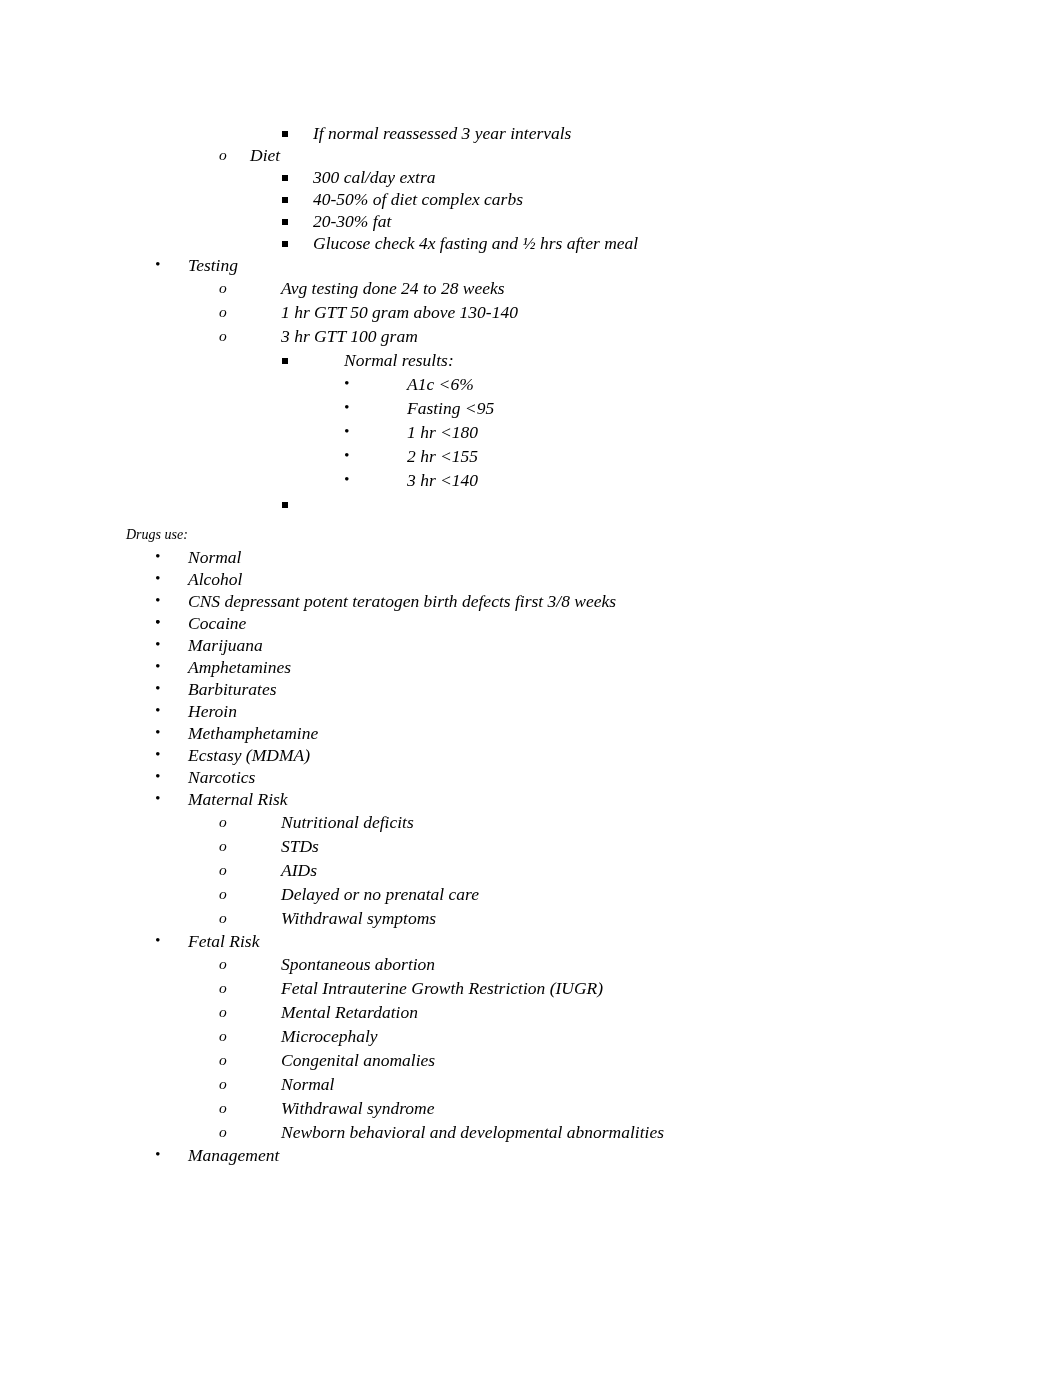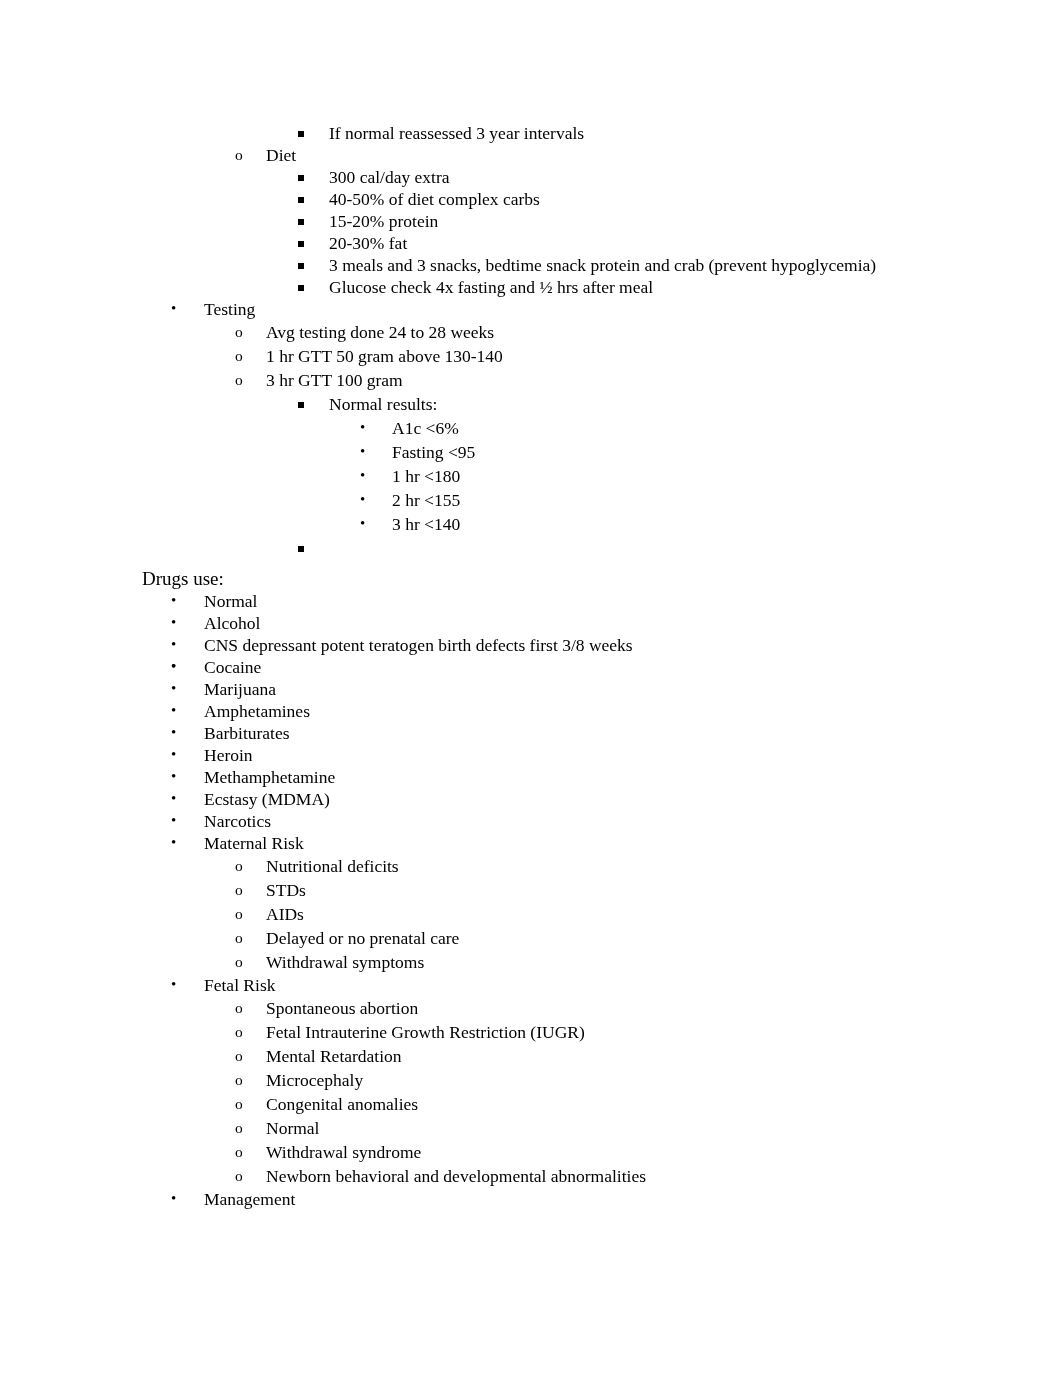--- a/index.html
+++ b/index.html
@@ -22,23 +22,24 @@
     width: 1062px;
     height: 1376px;
     padding: 0;
     box-sizing: border-box;
     overflow: hidden;
   }
 
   
   .doc-body {
     position: absolute;
-    left: 16px;
+    left: 0;
     top: 122px;
     width: 1014px;
+    font-style: italic;
   }
 
   
   .li {
     position: relative;
     display: block;
     font-size: 17.5px;
     line-height: 22px;
     white-space: nowrap;
     margin: 0;
@@ -92,30 +93,30 @@
   .lvl4 > .bullet {
     left: 344px;
     font-size: 15px;
     top: -1px;
   }
 
   
   .plain {
     position: relative;
     display: block;
-    font-size: 19px;
+    font-size: 14px;
     line-height: 22px;
     padding-left: 126px;
     white-space: nowrap;
   }
 
   
   .loose { line-height: 24px; }
   .loose > .bullet { line-height: 24px; }
-  .loose > .txt { line-height: 24px; }
+  .loose > .txt { line-height: 24px; margin-left: 31px; }
 
   
   .gap-sm { height: 8px; }
 
   sup {
     font-size: 0.62em;
     vertical-align: super;
     line-height: 0;
   }
 </style>
@@ -140,29 +141,24 @@
       <span class="txt">300 cal/day extra</span>
     </div>
 
 
     <div class="li lvl3">
       <span class="bullet"><span class="sq"></span></span>
       <span class="txt">40-50% of diet complex carbs</span>
     </div>
     <div class="li lvl3">
       <span class="bullet"><span class="sq"></span></span>
-      <span class="txt">15-20% protein</span>
-    </div>
-    <div class="li lvl3">
-      <span class="bullet"><span class="sq"></span></span>
       <span class="txt">20-30% fat</span>
     </div>
     <div class="li lvl3">
       <span class="bullet"><span class="sq"></span></span>
-      <span class="txt">3 meals and 3 snacks, bedtime snack protein and crab (prevent hypoglycemia)</span>
     </div>
     <div class="li lvl3">
       <span class="bullet"><span class="sq"></span></span>
       <span class="txt">Glucose check 4x fasting and ½ hrs after meal</span>
     </div>
 
     <div class="li lvl1">
       <span class="bullet">•</span>
       <span class="txt">Testing</span>
     </div>

